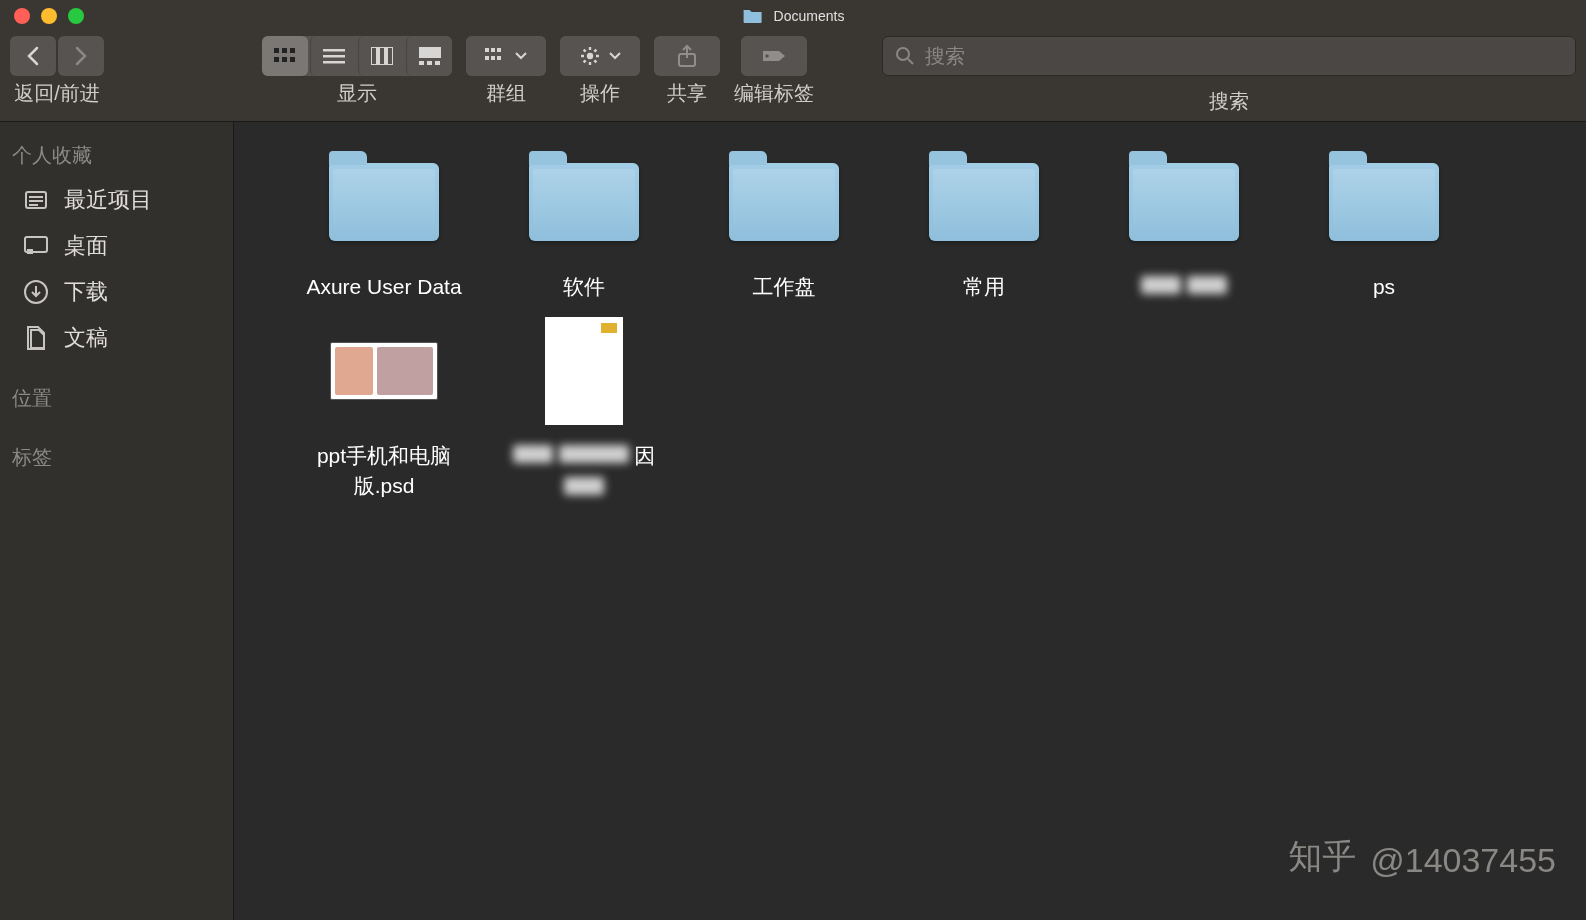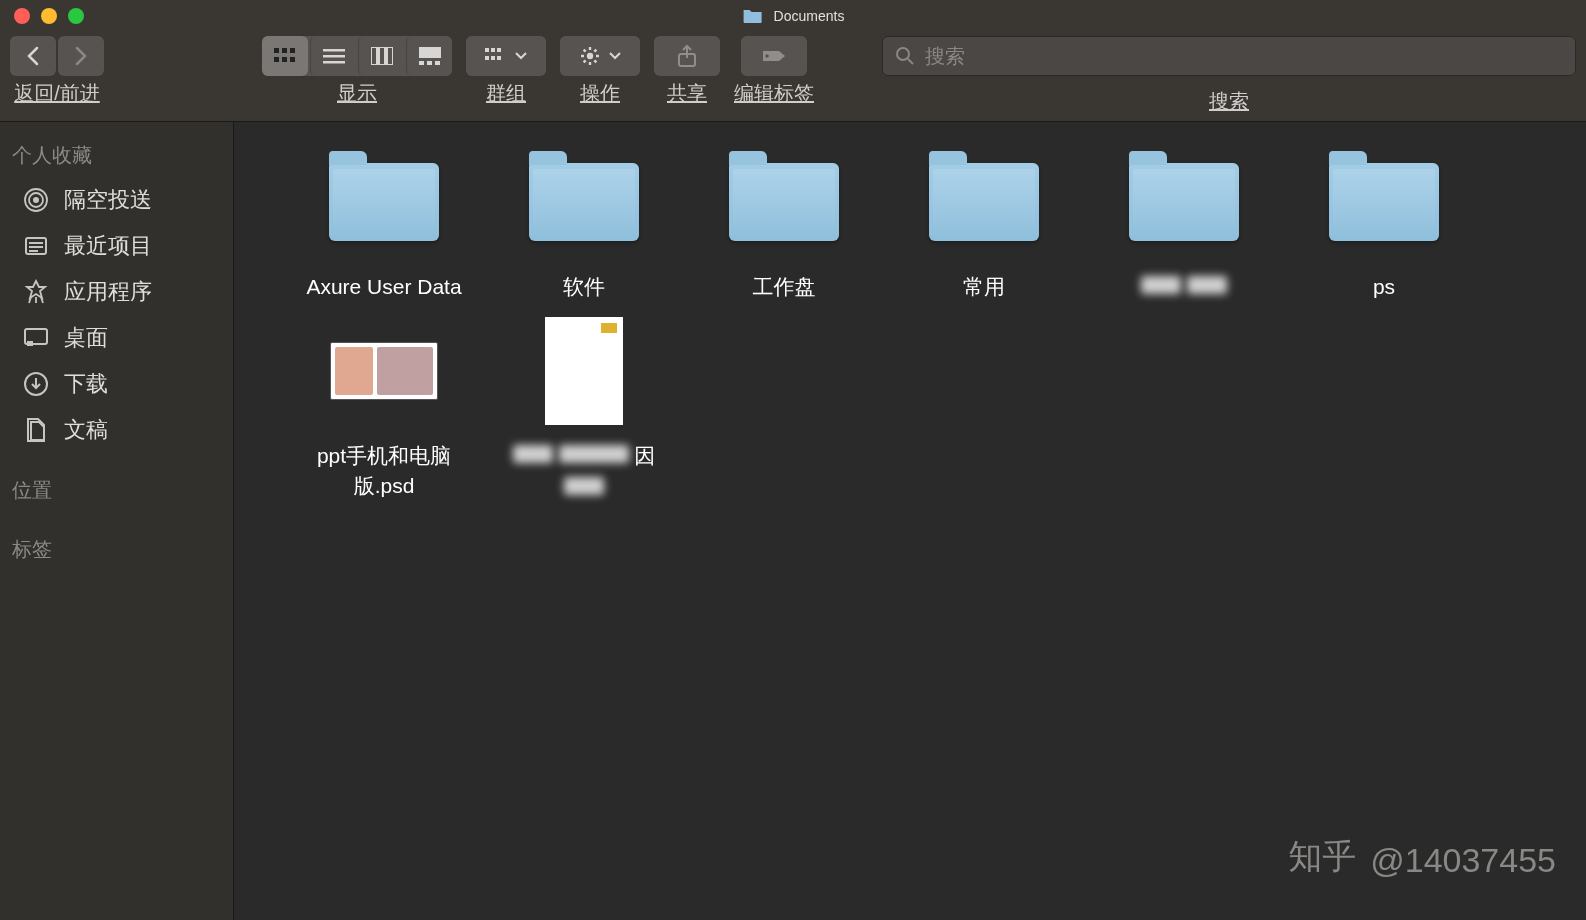--- a/index.html
+++ b/index.html
@@ -46,21 +46,21 @@
   height: 40px; min-width: 46px;
   background: #565350;
   border: none; border-radius: 6px;
   display: flex; align-items: center; justify-content: center;
   cursor: pointer;
   color: #d8d6d4;
 }
 .tb-btn.active { background: #7a7774; }
 .tb-btn.disabled { opacity: 0.45; cursor: default; }
 .tb-btn + .tb-btn { border-left: 1px solid #48443f; }
-.tb-label { color: #d0cecb; font-size: 20px; text-align: right; text-decoration: underline; }
+.tb-label { color: #d0cecb; font-size: 20px; text-align: right; }
 .nav-btns { display: flex; gap: 2px; }
 .nav-btn {
   width: 46px; height: 40px; background: #565350; border-radius: 6px;
   display: flex; align-items: center; justify-content: center; cursor: pointer;
 }
 .search-wrap { flex: 1; display: flex; flex-direction: column; align-items: center; gap: 12px;}
 .search-box {
   width: 100%; height: 40px; background: #4a4744;
   border: 1px solid #2c2a28; border-radius: 6px;
   display: flex; align-items: center; padding: 0 12px; gap: 10px;
@@ -295,52 +295,33 @@
       <div class="tb-label">搜索</div>
     </div>
 
   </div>
 
   <div class="body">
 
     <div class="sidebar">
       <div class="sb-header">个人收藏</div>
 
-      <div class="sb-item">
-        <span class="sb-icon">
-          <svg width="26" height="26" viewBox="0 0 26 26">
-              <circle cx="13" cy="13" r="3" fill="#c7c4c1"></circle>
-              <circle cx="13" cy="13" r="7" fill="none" stroke="#c7c4c1" stroke-width="1.8"></circle>
-              <circle cx="13" cy="13" r="11" fill="none" stroke="#c7c4c1" stroke-width="1.8"></circle>
-            </svg>
-        </span>
-        <span>隔空投送</span>
-      </div>
 
       <div class="sb-item">
         <span class="sb-icon">
           <svg width="24" height="24" viewBox="0 0 24 24">
               <rect x="2" y="4" width="20" height="16" rx="2" fill="none" stroke="#c7c4c1" stroke-width="2"></rect>
               <rect x="5" y="8" width="14" height="2" fill="#c7c4c1"></rect>
               <rect x="5" y="12" width="14" height="2" fill="#c7c4c1"></rect>
               <rect x="5" y="16" width="9" height="2" fill="#c7c4c1"></rect>
             </svg>
         </span>
         <span>最近项目</span>
       </div>
 
-      <div class="sb-item">
-        <span class="sb-icon">
-          <svg width="26" height="26" viewBox="0 0 26 26">
-              <path d="M13 2l3 6h6l-5 4 2 7-6-4-6 4 2-7-5-4h6z" fill="none" stroke="#c7c4c1" stroke-width="1.8"></path>
-              <path d="M8 18l-2 6M18 18l2 6M13 18v6" stroke="#c7c4c1" stroke-width="1.8"></path>
-            </svg>
-        </span>
-        <span>应用程序</span>
-      </div>
 
       <div class="sb-item">
         <span class="sb-icon">
           <svg width="26" height="22" viewBox="0 0 26 22">
               <rect x="2" y="2" width="22" height="15" rx="2" fill="none" stroke="#c7c4c1" stroke-width="2"></rect>
               <rect x="4" y="14" width="6" height="5" fill="#c7c4c1"></rect>
             </svg>
         </span>
         <span>桌面</span>
       </div>

